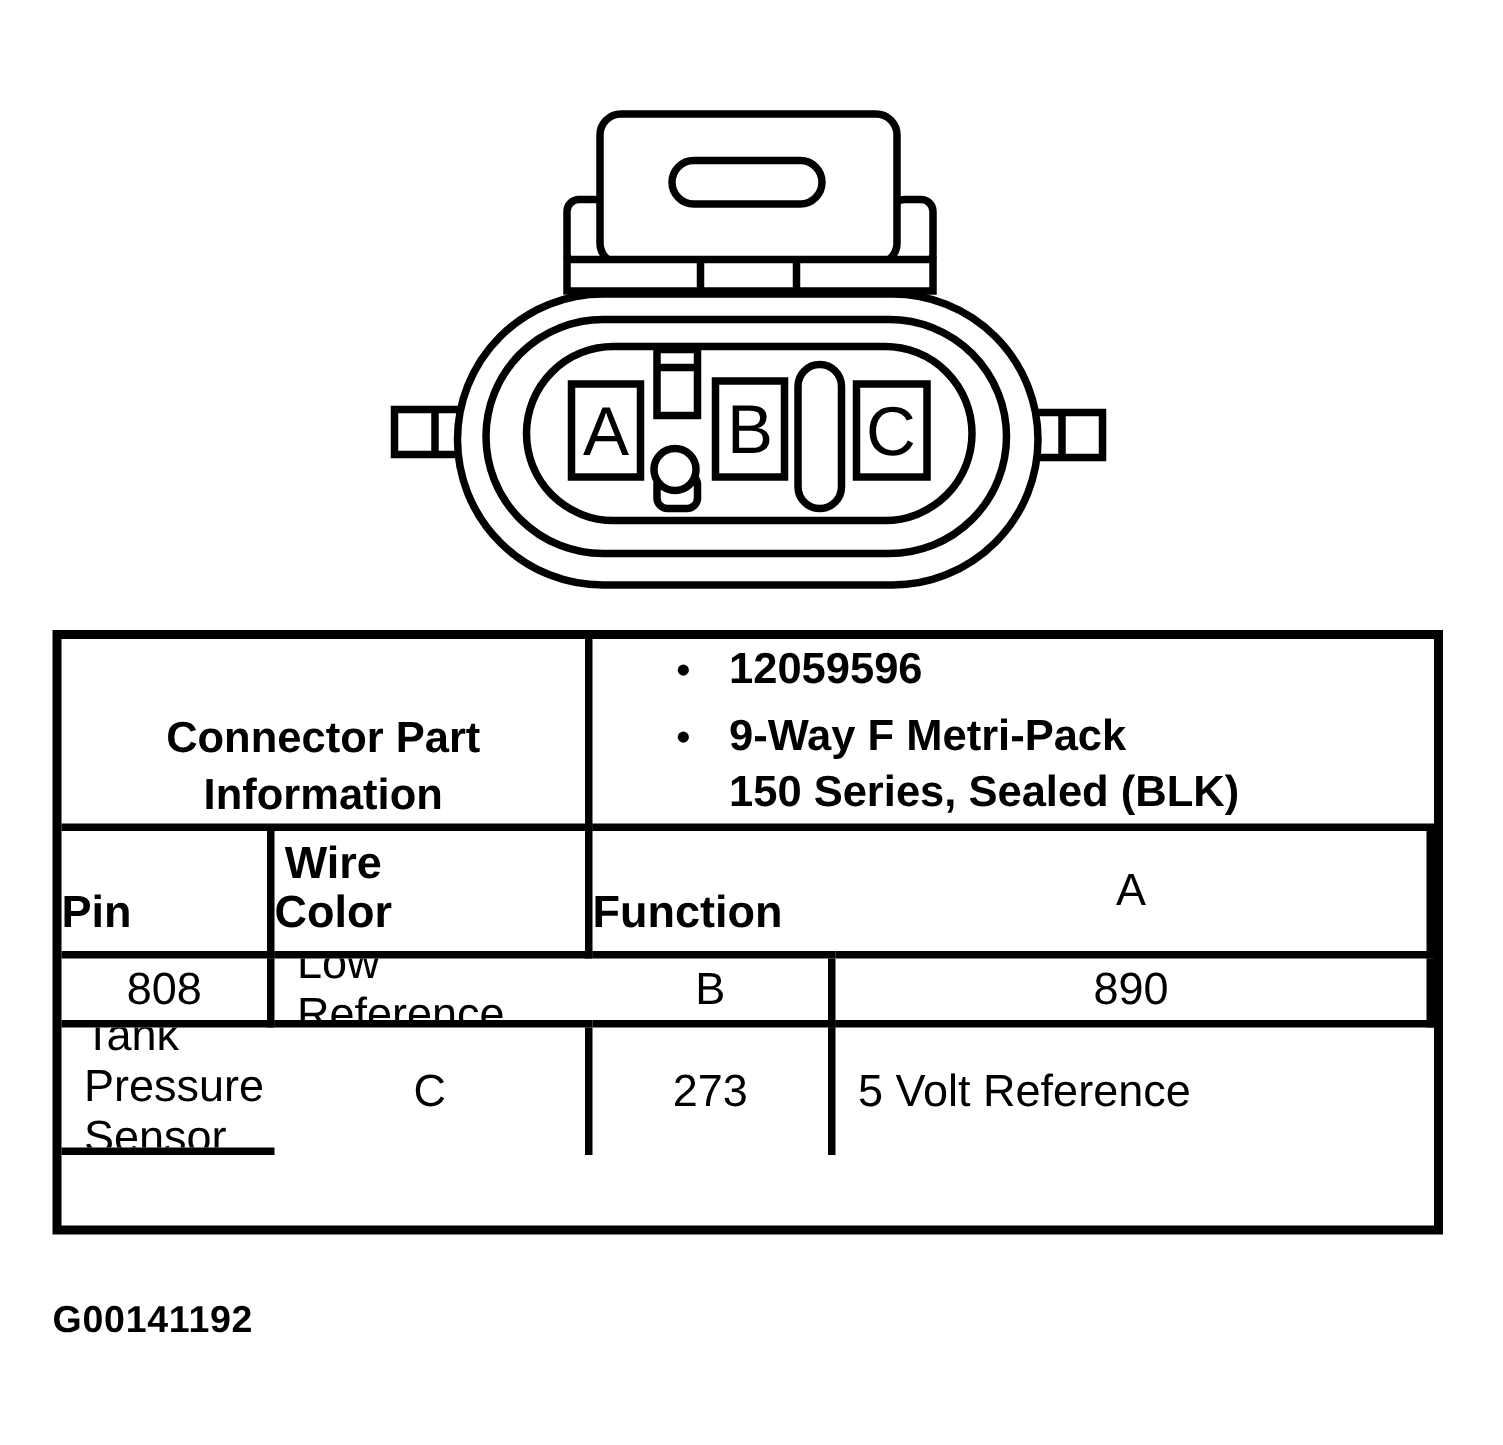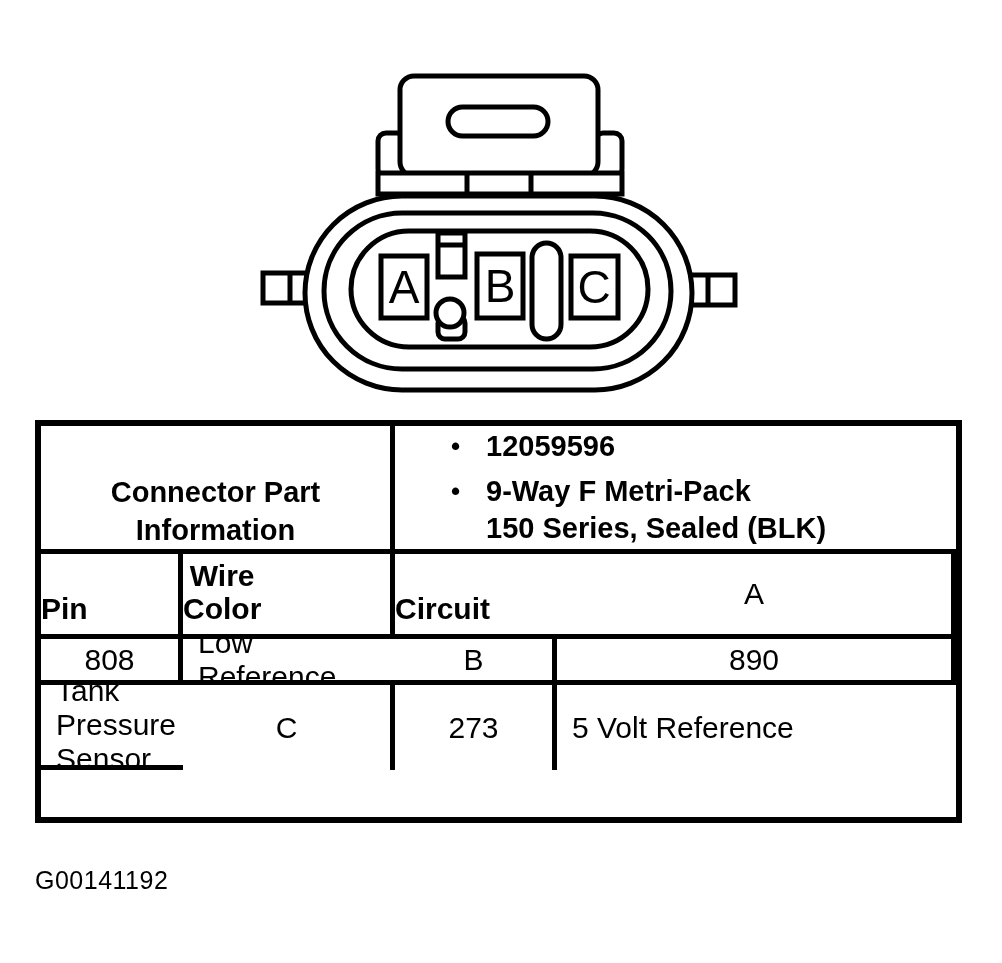--- a/index.html
+++ b/index.html
@@ -112,21 +112,21 @@
     text-align: left;
     padding-left: 15px;
   }
 
   
   .figure-id {
     position: absolute;
     left: 35px;
     top: 866px;
     font-size: 25px;
-    font-weight: 400;
+    font-weight: 700;
     letter-spacing: 0.5px;
   }
 </style>
 </head>
 <body>
 
 <div id="page">
 
   <svg id="connector-svg" viewBox="250 60 500 340" xmlns="http://www.w3.org/2000/svg">
     <g fill="#ffffff" stroke="#000000" stroke-width="5">
@@ -187,21 +187,21 @@
     </div>
 
     <div class="cell hdr">
       <span class="bind-text">Pin</span>
     </div>
     <div class="cell hdr">
       <span class="bind-text">Wire
 Color</span>
     </div>
     <div class="cell hdr no-r">
-      <span class="bind-text">Circuit</span>
+      <span class="bind-text">Function</span>
     </div>
 
     <div class="cell data">
       <span class="bind-text">A</span>
     </div>
     <div class="cell data">
       <span class="bind-text">808</span>
     </div>
     <div class="cell data fn no-r">
       <span class="bind-text">Low Reference</span>

